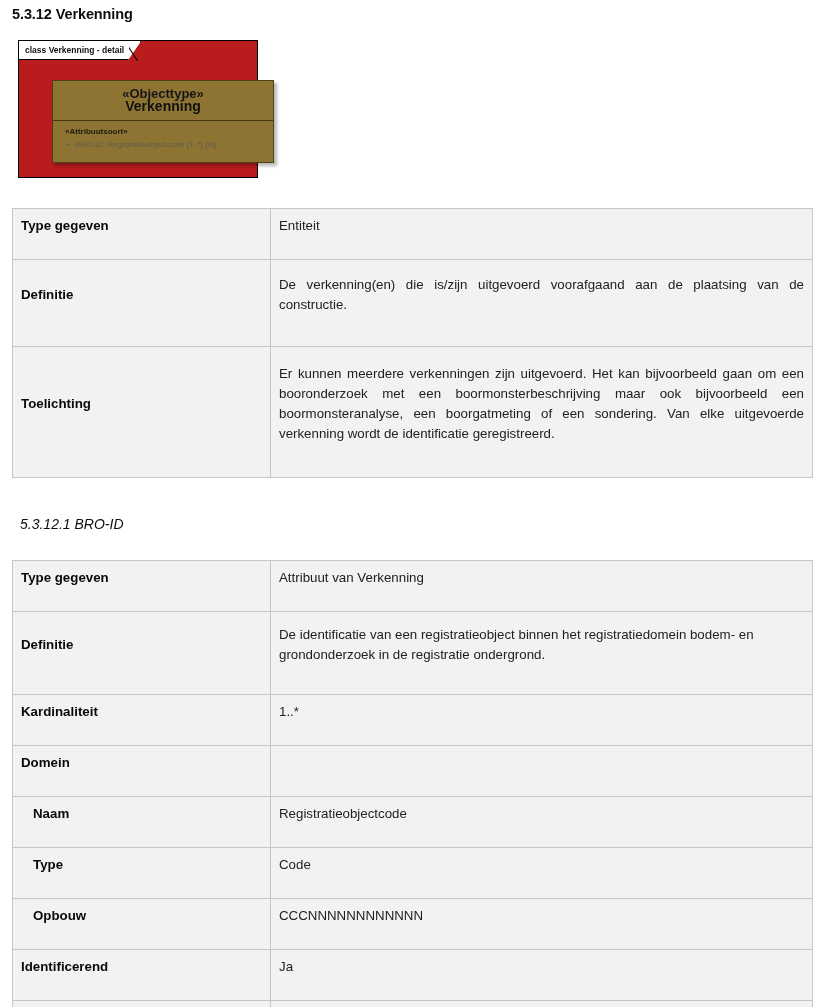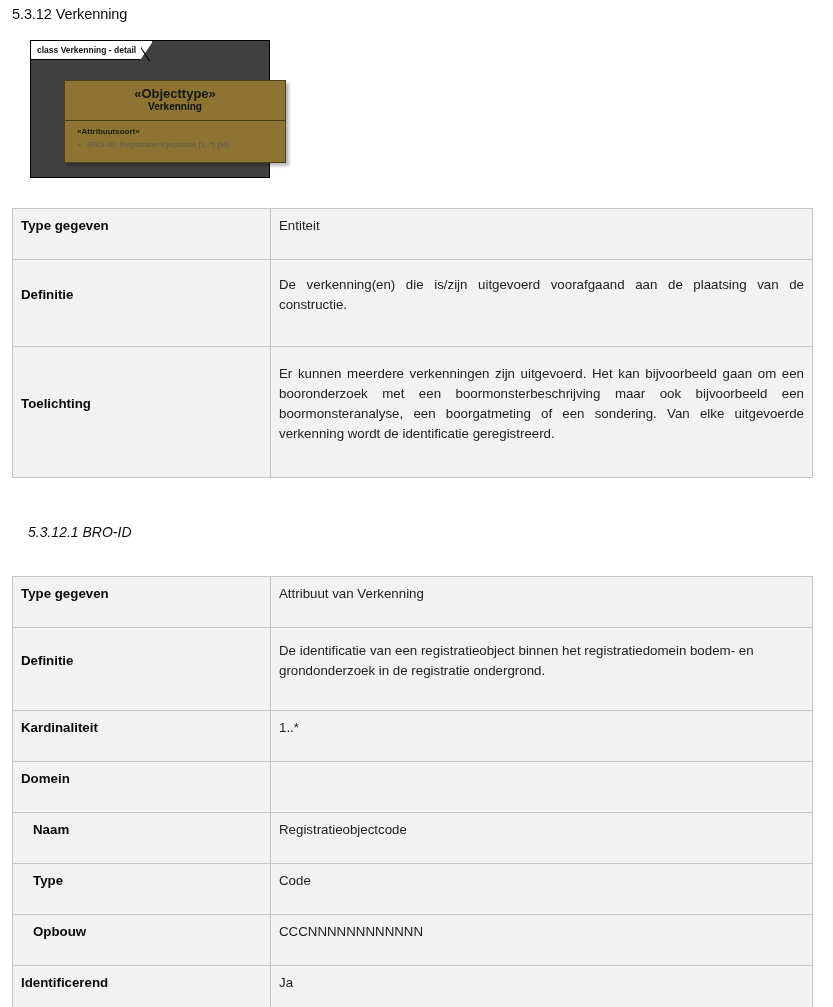--- a/index.html
+++ b/index.html
@@ -17,47 +17,46 @@
   }
 
   .page {
     padding: 0;
     position: relative;
   }
 
   
   .h-section {
     font-size: 14.5px;
-    font-weight: normal;
+    font-weight: bold;
     color: #0d0d0d;
     margin: 0;
     padding: 6px 12px 0 12px;
     letter-spacing: -0.1px;
   }
   .h-sub {
     font-size: 14px;
     font-style: italic;
     font-weight: normal;
     color: #0d0d0d;
-    margin: 16px;
+    margin: 8px;
     padding: 0 0 0 12px;
   }
 
   
   .diagram-wrap {
     margin: 18px 0 0 18px;
   }
   .diagram-frame {
     position: relative;
     width: 240px;
     height: 138px;
     border: 1px solid #000000;
-    background: #404040;
+    background: #b91c1c;
     box-sizing: border-box;
-    margin-left: 12px;
   }
   .frame-tab {
     position: absolute;
     top: 0;
     left: 0;
     height: 19px;
     background: #ffffff;
     border-right: 1px solid #000000;
     border-bottom: 1px solid #000000;
     padding: 0 16px 0 6px;
@@ -107,21 +106,21 @@
     padding: 6px 4px 7px 4px;
     border-bottom: 1px solid #463a16;
   }
   .uml-stereotype {
     font-size: 13px;
     color: #171717;
     line-height: 13px;
     font-weight: bold;
   }
   .uml-name {
-    font-size: 10px;
+    font-size: 14px;
     font-weight: bold;
     color: #111111;
     line-height: 13px;
   }
   .uml-compartment {
     padding: 5px 16px 11px 6px;
   }
   .uml-attr-head {
     font-size: 8px;
     font-weight: bold;

